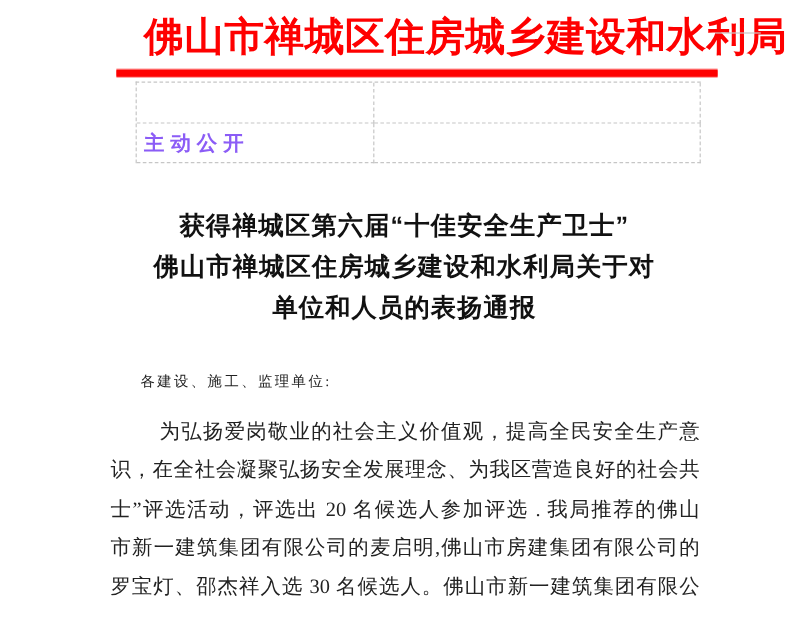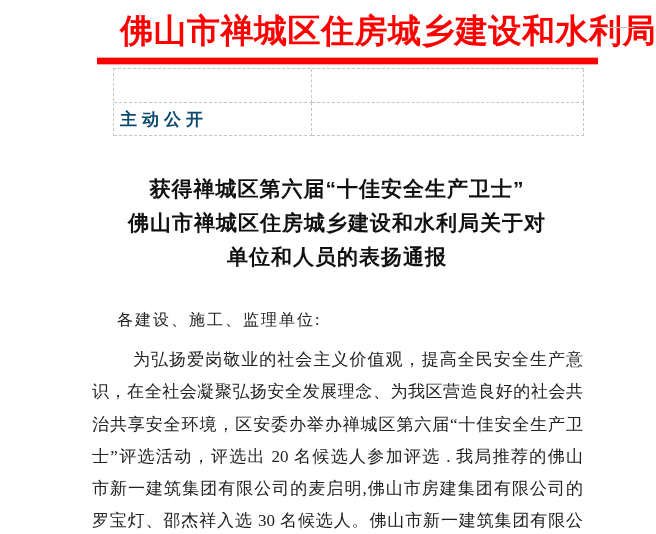--- a/index.html
+++ b/index.html
@@ -42,41 +42,41 @@
   }
   .info-cell{
     border-right:1px dashed #c6c6c6;
     border-bottom:1px dashed #c6c6c6;
     display:flex;align-items:center;
     padding-left:6px;
     font-family:"Liberation Sans",sans-serif;
     font-weight:bold;
     font-size:17px;
     letter-spacing:5px;
-    color:#0c4a6e;
+    color:#8b5cf6;
     white-space:nowrap;
     overflow:hidden;
     text-align:right;
   }
   
   .doc-title{
     position:absolute;left:82px;top:172px;width:510px;
     text-align:center;
     font-family:"Liberation Sans",sans-serif;
     font-weight:bold;
     font-size:21px;
     letter-spacing:1px;
     line-height:34px;
     color:#111111;
   }
   
   .salutation{
     position:absolute;left:117px;top:310px;
     font-family:"Liberation Serif",serif;
-    font-size:16px;
+    font-size:12px;
     letter-spacing:2px;
     color:#222222;
     white-space:nowrap;
   }
   .paragraph{
     position:absolute;left:92px;top:344px;width:491px;
     font-family:"Liberation Serif",serif;
     font-size:17px;
     color:#222222;
   }
@@ -113,19 +113,18 @@
     <div>获得禅城区第六届“十佳安全生产卫士”</div>
     <div>佛山市禅城区住房城乡建设和水利局关于对</div>
     <div>单位和人员的表扬通报</div>
   </div>
 
   <div class="salutation">各建设、施工、监理单位:</div>
 
   <div class="paragraph">
     <div class="para-line first">为弘扬爱岗敬业的社会主义价值观，提高全民安全生产意</div>
     <div class="para-line">识，在全社会凝聚弘扬安全发展理念、为我区营造良好的社会共</div>
-    <div class="para-line">治共享安全环境，区安委办举办禅城区第六届“十佳安全生产卫</div>
     <div class="para-line">士”评选活动，评选出 20 名候选人参加评选 . 我局推荐的佛山</div>
     <div class="para-line">市新一建筑集团有限公司的麦启明,佛山市房建集团有限公司的</div>
     <div class="para-line">罗宝灯、邵杰祥入选 30 名候选人。佛山市新一建筑集团有限公</div>
   </div>
 
 </div>
 
 </body></html>

